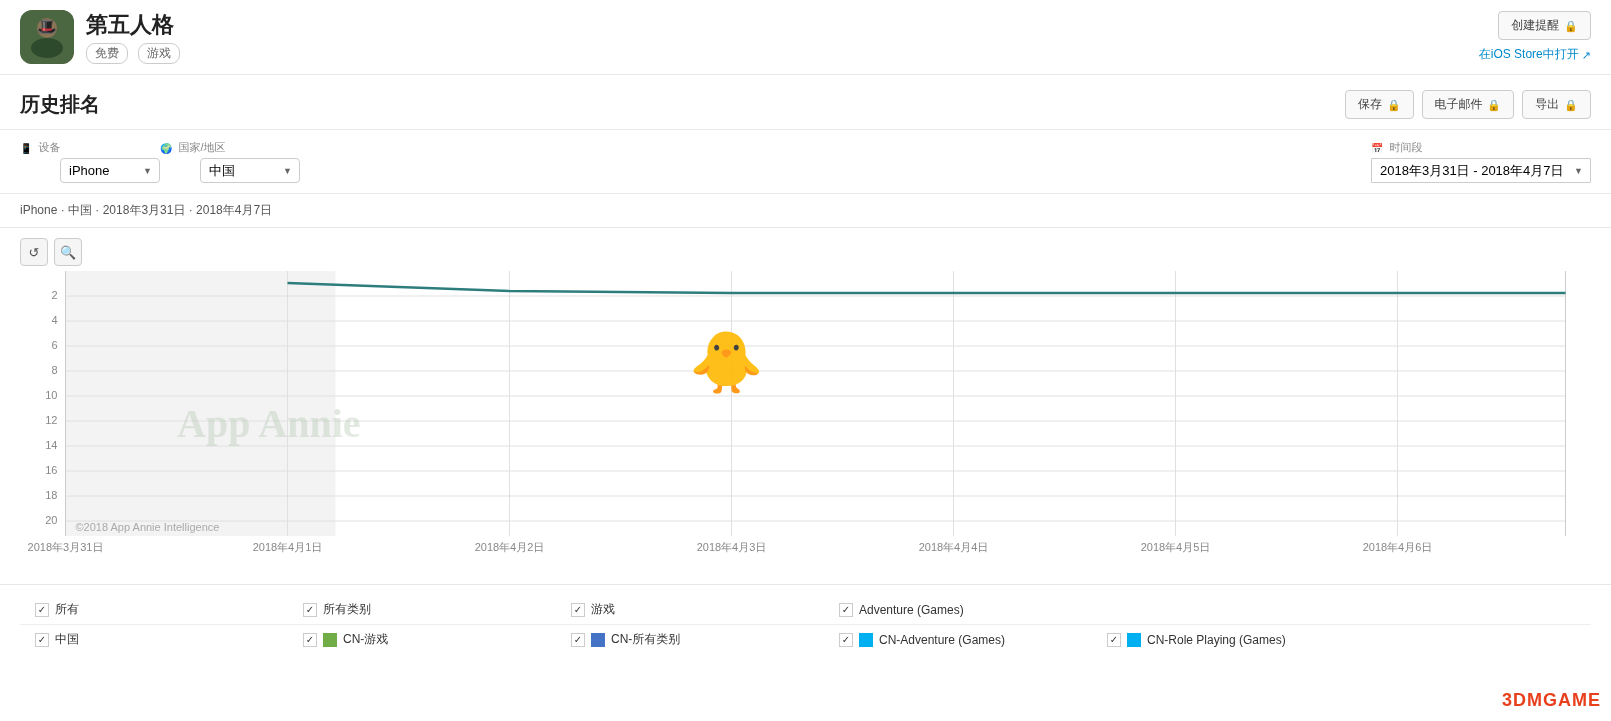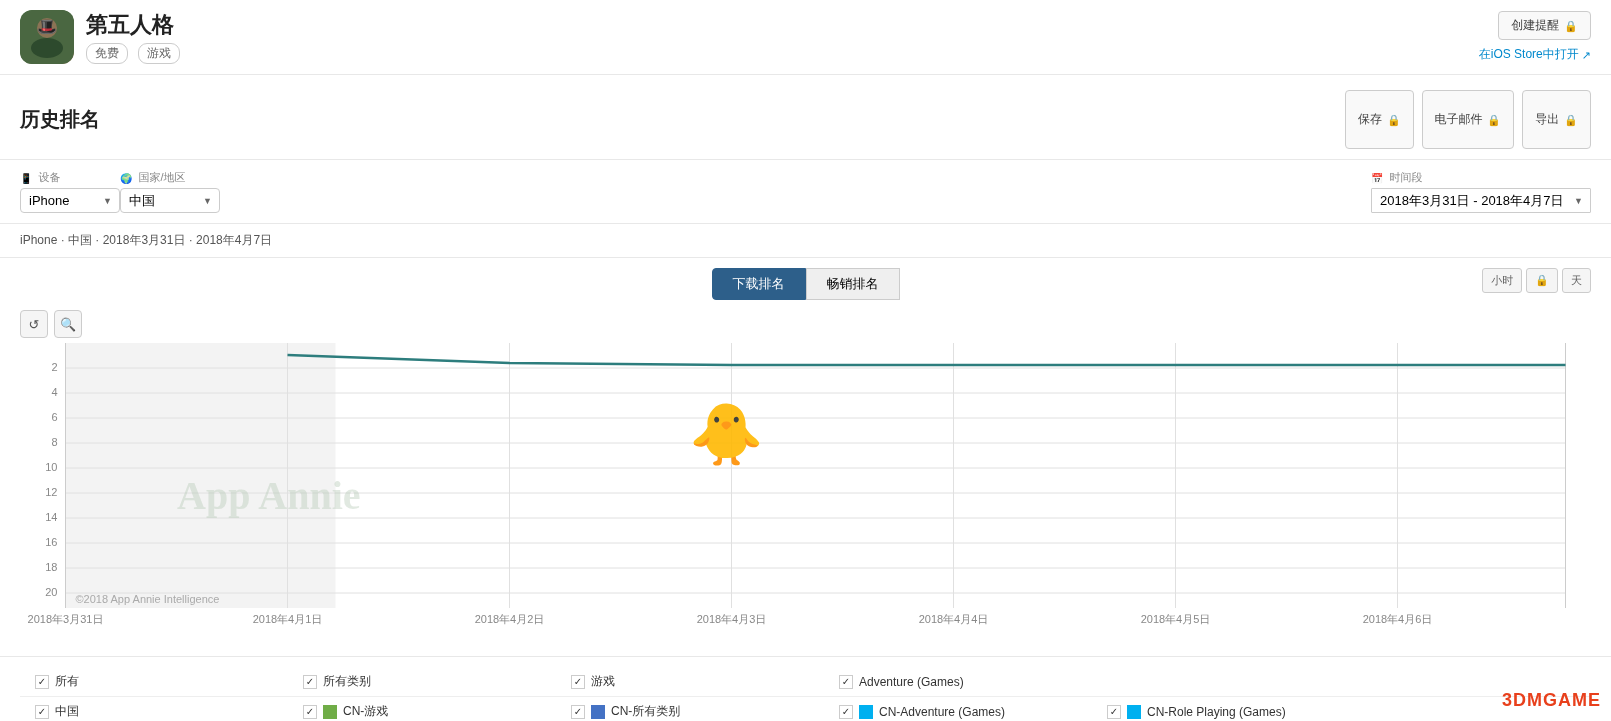--- a/index.html
+++ b/index.html
@@ -13,27 +13,27 @@
     .app-meta { display: flex; gap: 10px; margin-top: 3px; }
     .app-badge { font-size: 12px; color: #666; border: 1px solid #ccc; padding: 1px 8px; border-radius: 9px; }
     .header-right { margin-left: auto; display: flex; flex-direction: column; align-items: flex-end; gap: 6px; }
     .create-alert-btn { border: 1px solid #ccc; background: #f9f9f9; padding: 5px 12px; border-radius: 4px; font-size: 12px; cursor: pointer; display: flex; align-items: center; gap: 5px; color: #444; }
     .ios-store-link { font-size: 12px; color: #0088cc; cursor: pointer; display: flex; align-items: center; gap: 3px; }
 
     
     .section-header { padding: 15px 20px 10px; border-bottom: 1px solid #e8e8e8; display: flex; align-items: center; justify-content: space-between; }
     .section-title { font-size: 20px; font-weight: bold; color: #222; }
     .section-actions { display: flex; gap: 8px; }
-    .action-btn { border: 1px solid #ccc; background: #f9f9f9; padding: 20px 12px; border-radius: 4px; font-size: 12px; cursor: pointer; display: flex; align-items: center; gap: 5px; color: #444; }
+    .action-btn { border: 1px solid #ccc; background: #f9f9f9; padding: 5px 12px; border-radius: 4px; font-size: 12px; cursor: pointer; display: flex; align-items: center; gap: 5px; color: #444; }
 
     
     .filters-row { padding: 10px 20px; display: flex; align-items: center; border-bottom: 1px solid #e8e8e8; }
     .filter-group { display: flex; flex-direction: column; gap: 3px; }
     .filter-label { font-size: 11px; color: #888; display: flex; align-items: center; gap: 4px; }
-    .filter-select { border: 1px solid #ccc; padding: 4px 8px 4px 8px; border-radius: 4px; font-size: 13px; background: #fff; appearance: none; cursor: pointer; min-width: 100px; }
+    .filter-select { border: 1px solid #ccc; padding: 4px 8px 4px 8px; border-radius: 4px; font-size: 13px; background: #fff; appearance: none; cursor: pointer; min-width: 100px; margin-left: 40px; }
     .select-wrapper { position: relative; display: inline-block; }
     .select-wrapper::after { content: "▼"; font-size: 9px; position: absolute; right: 8px; top: 50%; transform: translateY(-50%); pointer-events: none; color: #666; }
     .time-period-group { margin-left: auto; display: flex; flex-direction: column; gap: 3px; }
     .time-period-select { border: 1px solid #ccc; padding: 4px 24px 4px 8px; border-radius: 1px; font-size: 13px; background: #fff; appearance: none; cursor: pointer; min-width: 220px; }
 
     
     .breadcrumb-info { padding: 8px 20px; font-size: 12px; color: #555; border-bottom: 1px solid #e8e8e8; }
 
     
     .chart-container { padding: 10px 20px; }
@@ -160,31 +160,20 @@
     </div>
   </div>
 </div>
 
 <div class="breadcrumb-info">
   <span>iPhone · 中国 · 2018年3月31日 · 2018年4月7日</span>
 </div>
 
 <div class="chart-container">
 
-  <div class="chart-tabs">
-    <button class="chart-tab active">下载排名</button>
-    <button class="chart-tab">畅销排名</button>
-    <div class="chart-time-buttons">
-      <button class="time-btn">小时</button>
-      <button class="time-btn">
-        <span class="lock-icon"></span>
-      </button>
-      <button class="time-btn">天</button>
-    </div>
-  </div>
 
   <div class="chart-tools">
     <button class="tool-btn">↺</button>
     <button class="tool-btn">🔍</button>
   </div>
 
   <div class="chart-svg-container">
     <svg viewBox="0 0 1560 300" xmlns="http://www.w3.org/2000/svg">
 
       <rect width="1560" height="300" fill="#fff"></rect>

